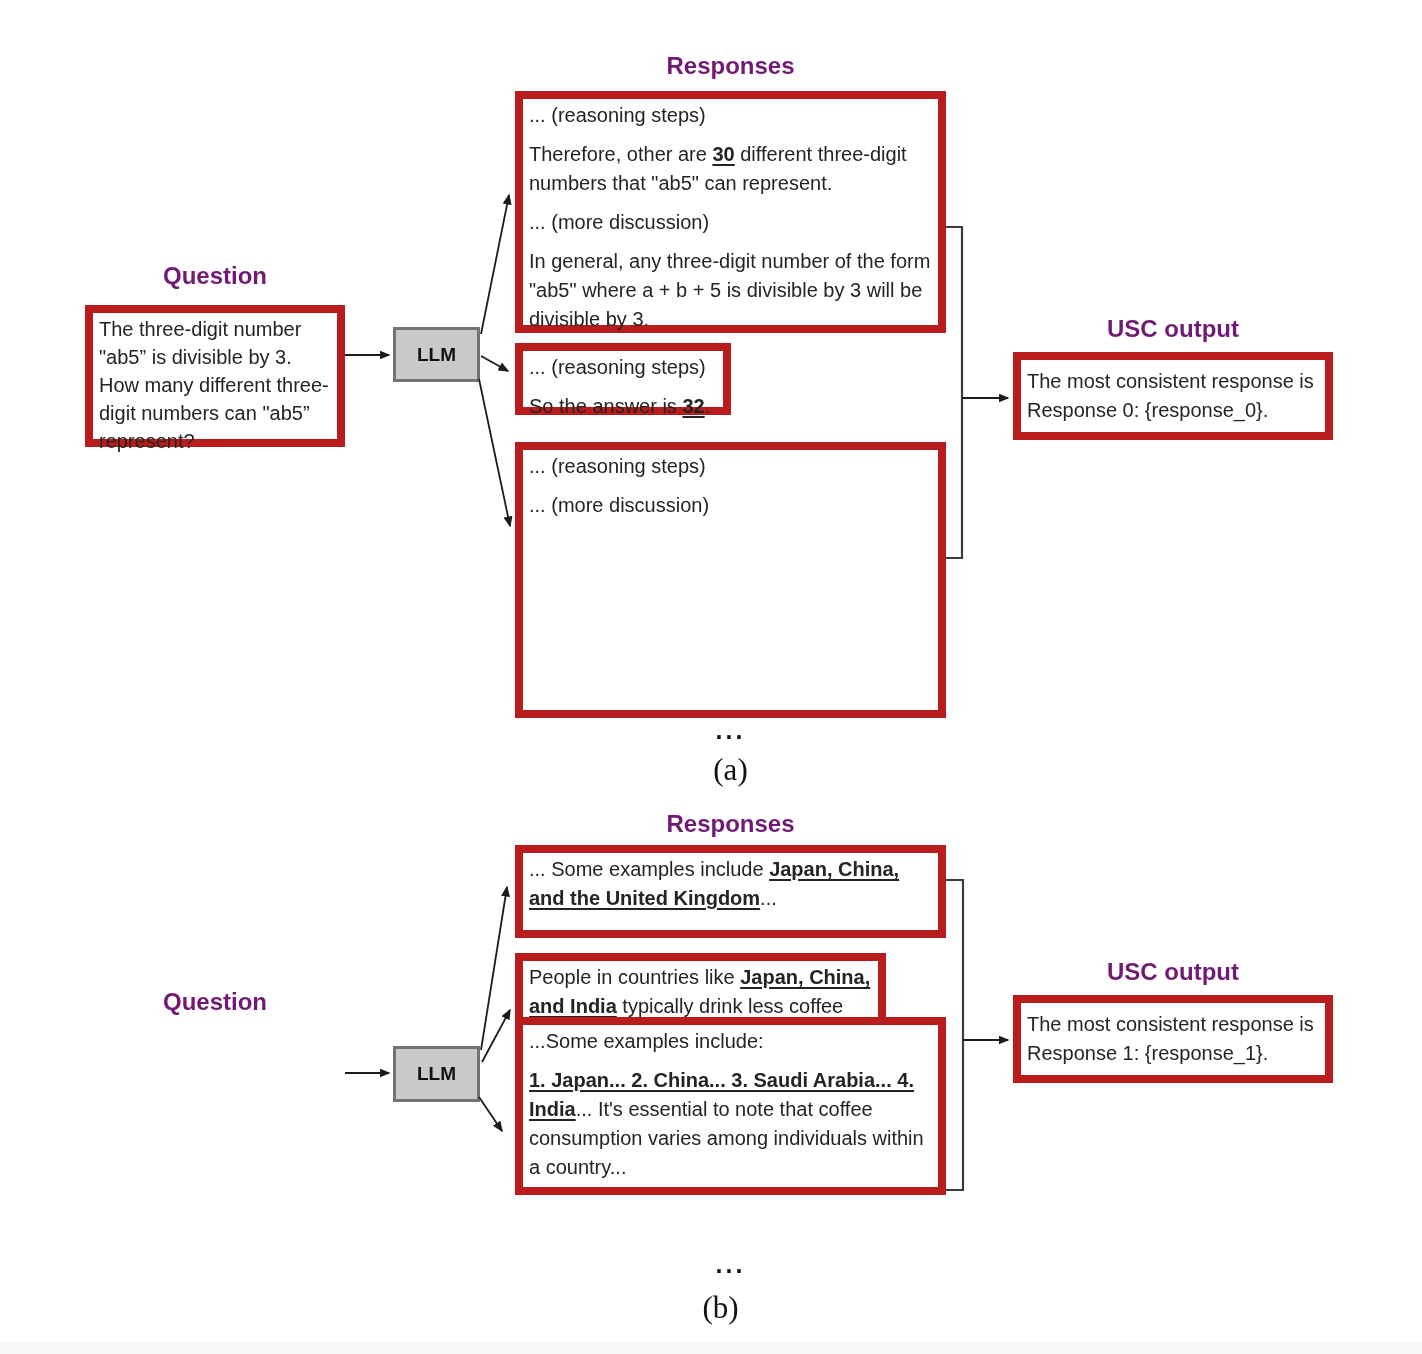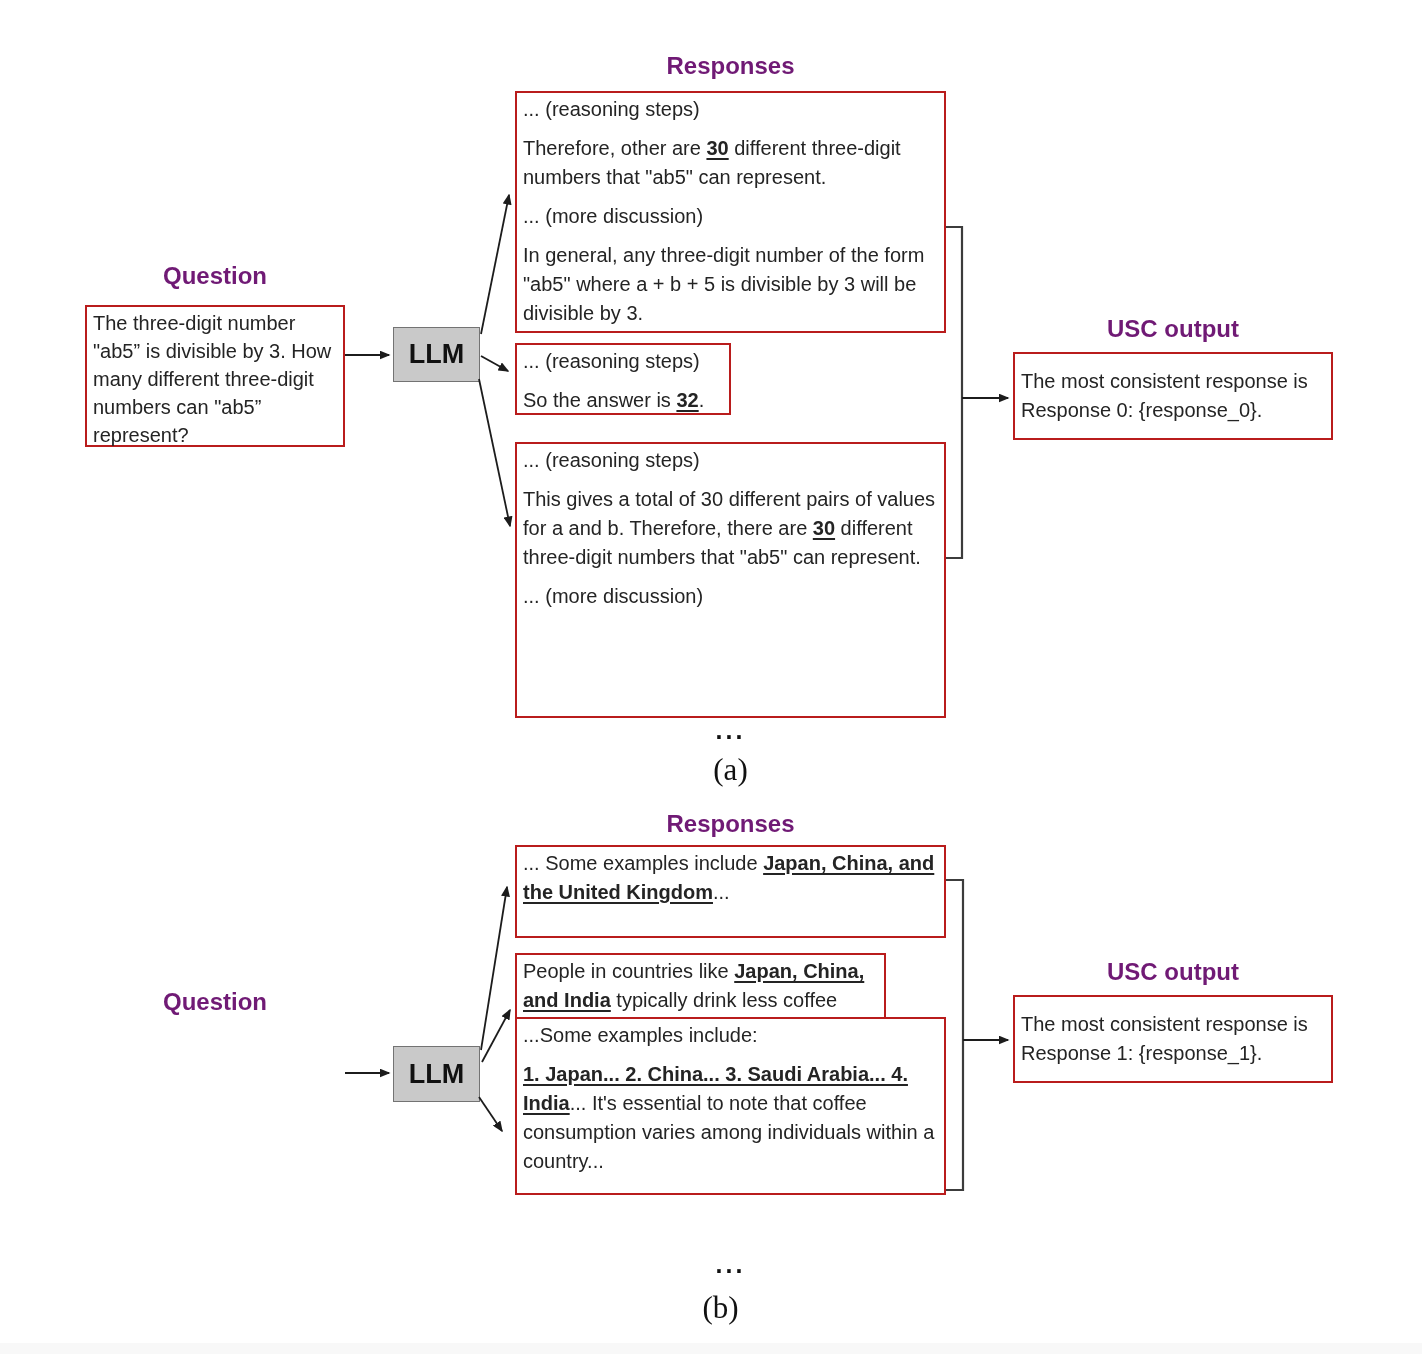--- a/index.html
+++ b/index.html
@@ -1,27 +1,27 @@
 <!DOCTYPE html>
 <html><head>
 <meta charset="utf-8">
 <style>
   html,body{margin:0;padding:0;background:#ffffff;}
   #figure{position:relative;width:1422px;height:1354px;background:#ffffff;
           font-family:"Liberation Sans", sans-serif;color:#202020;overflow:hidden;}
-  .box{position:absolute;background:#ffffff;border:2px solid #b91c1c;box-sizing:border-box;
+  .box{position:absolute;background:#ffffff;border:8px solid #b91c1c;box-sizing:border-box;
        padding:2px 6px;font-size:20px;line-height:29px;color:#242424;}
   .box p{margin:0 0 10px 0;}
   .box p:last-child{margin-bottom:0;}
   .qbox{line-height:28px;}
   .usc{display:flex;align-items:center;}
   .bu{font-weight:700;text-decoration:underline;text-decoration-thickness:2px;text-underline-offset:3px;}
   .hdr{position:absolute;font-weight:700;font-size:24px;text-align:center;color:#701a75;}
-  .llm{position:absolute;background:#c9c9c9;border:1px solid #737373;box-sizing:border-box;
-       display:flex;align-items:center;justify-content:center;font-weight:700;font-size:27px;color:#111;}
+  .llm{position:absolute;background:#c9c9c9;border:3px solid #737373;box-sizing:border-box;
+       display:flex;align-items:center;justify-content:center;font-weight:700;font-size:19px;color:#111;}
   .ellipsis{position:absolute;font-weight:800;font-size:25px;letter-spacing:3px;text-align:center;color:#111;}
   .caption{position:absolute;font-family:"Liberation Serif", serif;font-size:31px;text-align:center;color:#111;}
   svg.overlay{position:absolute;left:0;top:0;pointer-events:none;}
   .bottom-strip{position:absolute;left:0;bottom:0;width:100%;height:11px;background:#f8f8f8;}
 </style>
 </head>
 <body>
 
 <div id="figure">
 
@@ -43,21 +43,20 @@
     <p><span>In general, any three-digit number of the form "ab5" where a + b + 5 is divisible by 3 will be divisible by 3.</span></p>
   </div>
 
   <div class="box" style="left:515px;top:343px;width:216px;height:72px">
     <p><span>... (reasoning steps)</span></p>
     <p><span>So the answer is </span><span class="bu">32</span><span>.</span></p>
   </div>
 
   <div class="box" style="left:515px;top:442px;width:431px;height:276px">
     <p><span>... (reasoning steps)</span></p>
-    <p><span>This gives a total of 30 different pairs of values for a and b. Therefore, there are </span><span class="bu">30</span><span> different three-digit numbers that "ab5" can represent.</span></p>
     <p><span>... (more discussion)</span></p>
   </div>
 
   <div class="hdr" style="left:1013px;top:315px;width:320px">USC output</div>
   <div class="box usc" style="left:1013px;top:352px;width:320px;height:88px">
     <span>The most consistent response is Response 0: {response_0}.</span>
   </div>
 
   <div class="ellipsis" style="left:515px;top:716px;width:431px">...</div>
   <div class="caption" style="left:515px;top:752px;width:431px">(a)</div>

